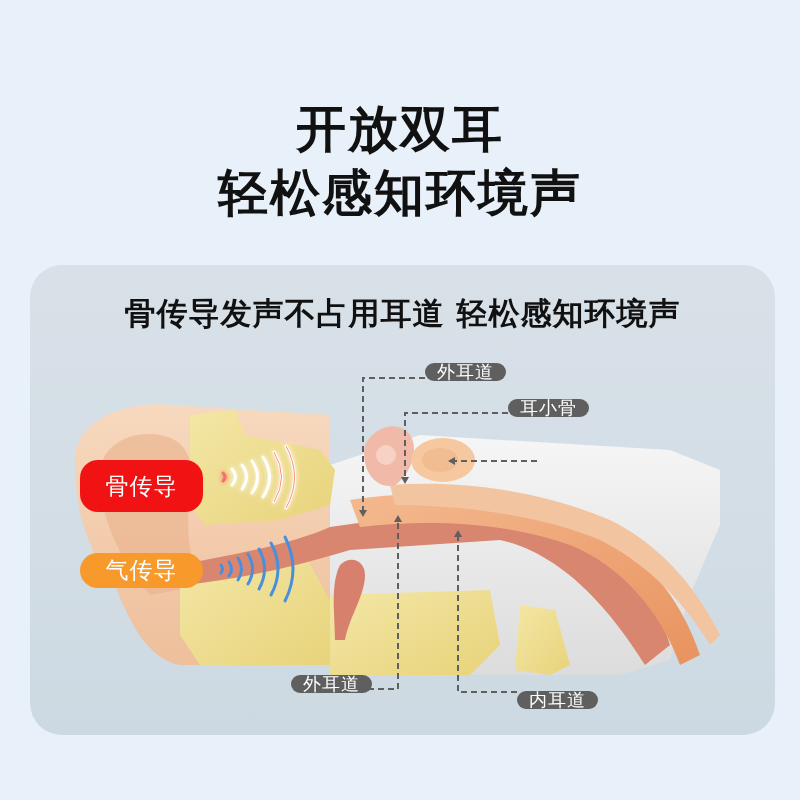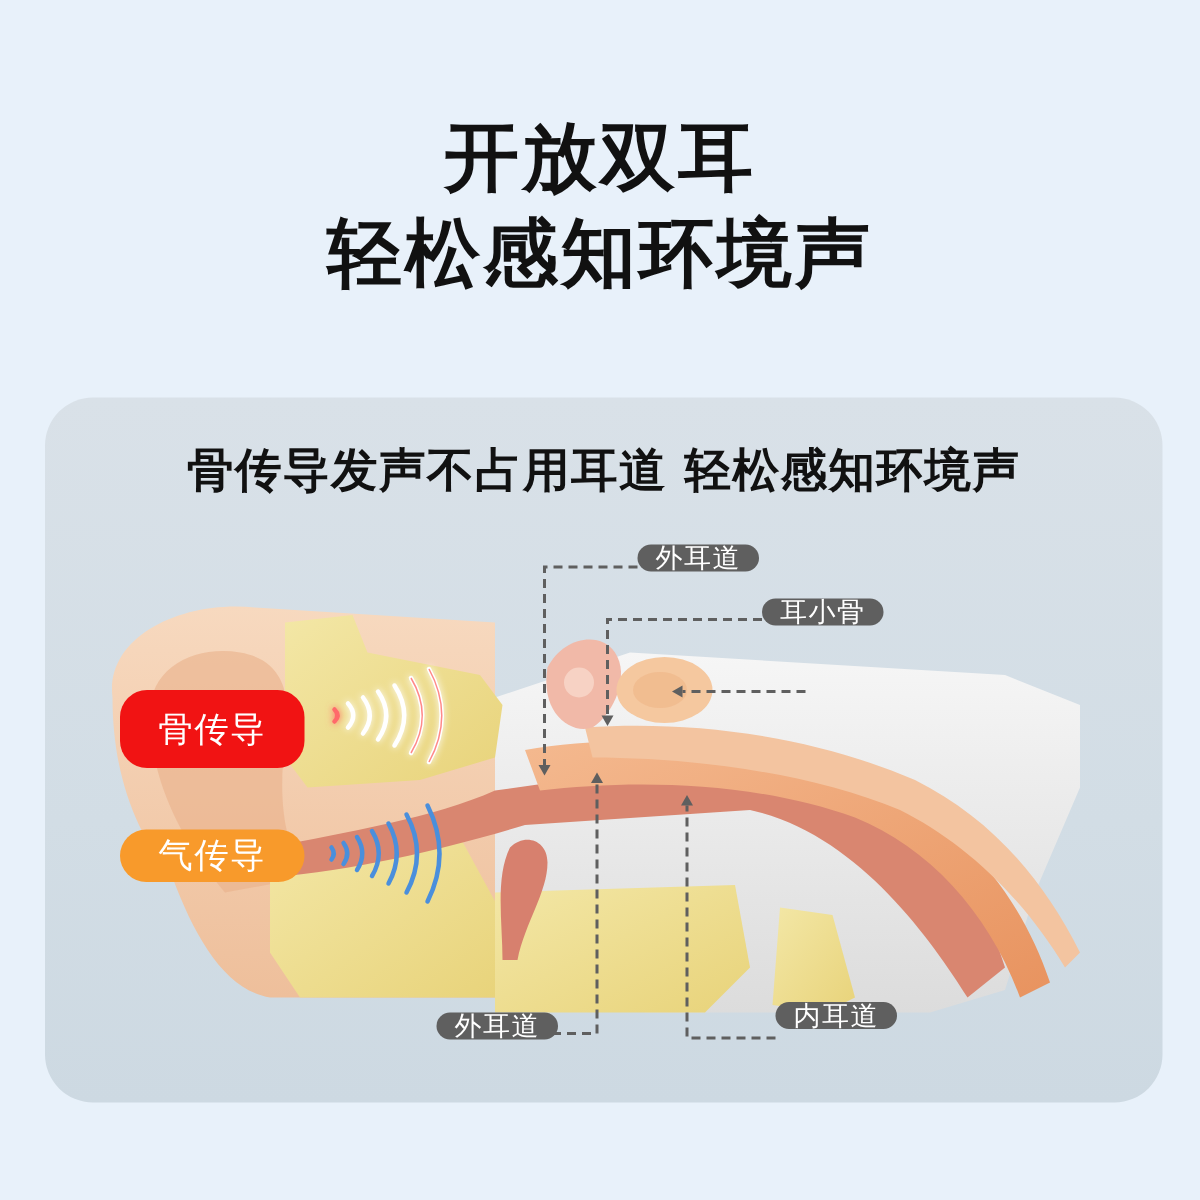--- a/index.html
+++ b/index.html
@@ -4,21 +4,21 @@
 <style>
   * { box-sizing: border-box; margin: 0; padding: 0; }
   html, body { width: 800px; height: 800px; overflow: hidden; }
   body {
     background: #e8f1fa;
     font-family: "DejaVu Sans", "Liberation Sans", sans-serif;
     position: relative;
   }
   .headline {
     position: absolute; left: 0; width: 800px; text-align: center;
-    color: #111; font-weight: bold; letter-spacing: 2px;
+    color: #111; font-weight: bold; letter-spacing: 2px; margin-top: 24px;
   }
   .headline.l1 { top: 72px; font-size: 50px; }
   .headline.l2 { top: 136px; font-size: 50px; }
 
   .card {
     position: absolute; left: 30px; top: 265px; width: 745px; height: 470px;
     border-radius: 32px;
     background: linear-gradient(180deg, #d9e1e8 0%, #d2dde5 60%, #cdd9e2 100%);
     overflow: hidden;
   }
@@ -150,14 +150,14 @@
   </svg>
 
   <div class="subtitle">骨传导发声不占用耳道 轻松感知环境声</div>
 
   <div class="pill red" style="left:50px; top:195px;">骨传导</div>
   <div class="pill orange" style="left:50px; top:288px;">气传导</div>
 
   <div class="pill dark" style="left:395px; top:98px;">外耳道</div>
   <div class="pill dark" style="left:478px; top:134px;">耳小骨</div>
   <div class="pill dark" style="left:261px; top:410px;">外耳道</div>
-  <div class="pill dark" style="left:487px; top:403px;text-align:right;">内耳道</div>
+  <div class="pill dark" style="left:487px; top:426px;text-align:right;">内耳道</div>
 </div>
 
 </body></html>

